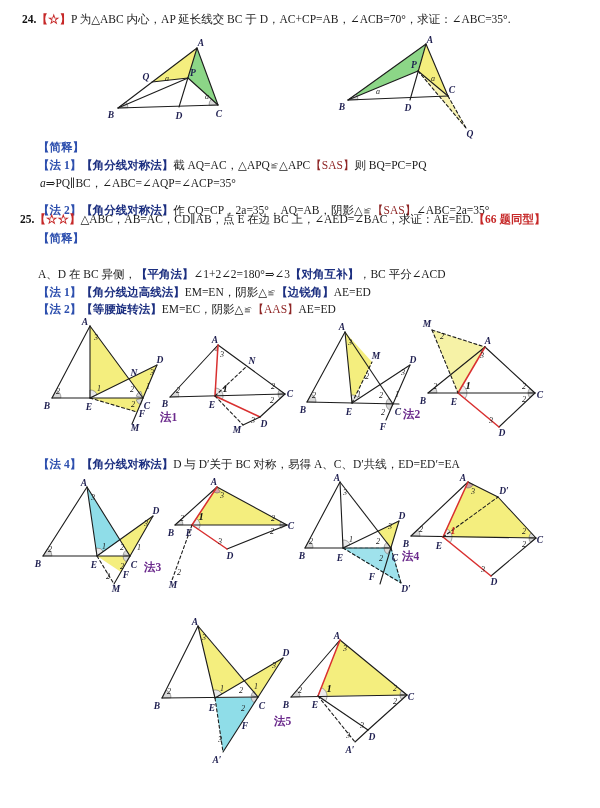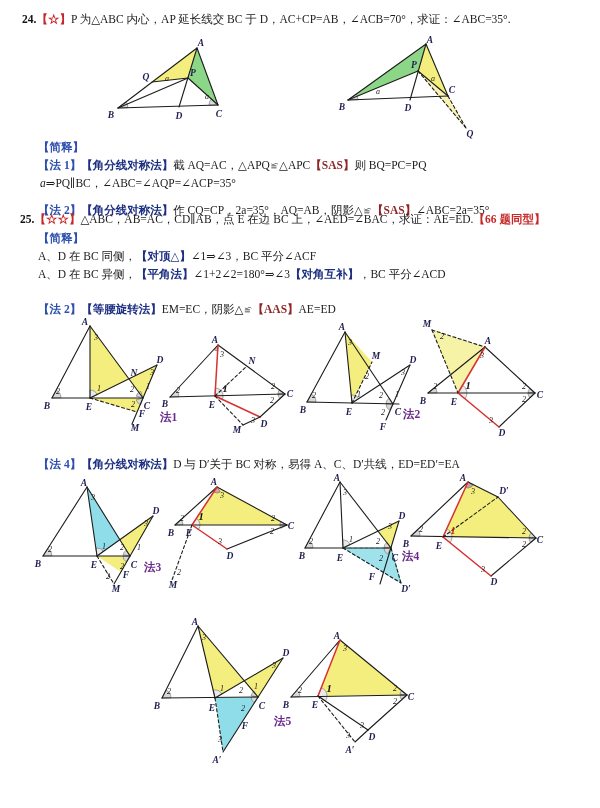--- a/index.html
+++ b/index.html
@@ -4,21 +4,21 @@
 <style>
   html,body{margin:0;padding:0;background:#e8e8e8;}
   .page{position:relative;width:600px;height:808px;background:#ffffff;overflow:hidden;
         font-family:"Liberation Serif","DejaVu Serif",serif;}
   .tline{position:absolute;white-space:nowrap;font-size:11.5px;color:#1b1b1b;line-height:14px;}
   .seg{color:#1b1b1b;}
   .seg.bold{font-weight:bold;color:#111;}
   .seg.red{font-weight:bold;color:#c62828;}
   .seg.blue{font-weight:bold;color:#2d4fae;}
   .seg.navy{font-weight:bold;color:#1c2f80;}
-  .seg.dred{font-weight:bold;color:#8e2525;}
+  .seg.dred{font-weight:normal;color:#8e2525;}
   .seg.ital{font-style:italic;}
   .fig{position:absolute;}
   .fig svg{display:block;overflow:visible;}
   .flabel{position:absolute;font:bold 11.5px "Liberation Serif",serif;color:#6b2a8c;}
   .watermark{position:absolute;left:406px;top:820px;font:bold 16px "Liberation Serif",serif;
              color:#0f172a;letter-spacing:1px;opacity:.9;margin-top:44px;}
   .fl{text-anchor:middle;}
   .vtx{font:italic bold 9.5px "Liberation Serif",serif;fill:#1d1d4f;}
   .num{font:italic 8px "Liberation Serif",serif;fill:#1b1b1b;}
   .numr{font:italic bold 10px "Liberation Serif",serif;fill:#c21f1f;}
@@ -77,22 +77,22 @@
         <text x="95" y="45" class="fl num">a</text>
       </svg>
     </div>
   <div class="tline" style="left:38px;top:140px"><span class="seg blue">【简释】</span></div>
   <div class="tline" style="left:38px;top:158px"><span class="seg blue">【法 1】</span><span class="seg navy">【角分线对称法】</span><span class="seg ">截 AQ=AC，△APQ≌△APC</span><span class="seg dred">【SAS】</span><span class="seg ">则 BQ=PC=PQ</span></div>
   <div class="tline" style="left:40px;top:176px"><span class="seg ital">a</span><span class="seg ">⇒PQ∥BC，∠ABC=∠AQP=∠ACP=35°</span></div>
   <div class="tline" style="left:38px;top:203px"><span class="seg blue">【法 2】</span><span class="seg navy">【角分线对称法】</span><span class="seg ">作 CQ=CP，2a=35°，AQ=AB，阴影△≌</span><span class="seg dred">【SAS】</span><span class="seg ">∠ABC=2a=35°</span></div>
 
   <div class="tline" style="left:20px;top:212px"><span class="seg bold">25.</span><span class="seg red">【☆☆】</span><span class="seg ">△ABC，AB=AC，CD∥AB，点 E 在边 BC 上，∠AED=∠BAC，求证：AE=ED.</span><span class="seg red">【66 题同型】</span></div>
   <div class="tline" style="left:38px;top:231px"><span class="seg blue">【简释】</span></div>
-  <div class="tline" style="left:38px;top:249px"><span class="seg ">A、D 在 BC 同侧，</span><span class="seg navy">【对顶△】</span><span class="seg ">∠1⇒∠3，BC 平分∠ACF</span></div>
   <div class="tline" style="left:38px;top:267px"><span class="seg ">A、D 在 BC 异侧，</span><span class="seg navy">【平角法】</span><span class="seg ">∠1+2∠2=180°⇒∠3</span><span class="seg navy">【对角互补】</span><span class="seg ">，BC 平分∠ACD</span></div>
+  <div class="tline" style="left:38px;top:285px"><span class="seg blue">【法 1】</span><span class="seg navy">【角分线边高线法】</span><span class="seg ">EM=EN，阴影△≌</span><span class="seg navy">【边锐角】</span><span class="seg ">AE=ED</span></div>
   <div class="tline" style="left:38px;top:302px"><span class="seg blue">【法 2】</span><span class="seg navy">【等腰旋转法】</span><span class="seg ">EM=EC，阴影△≌</span><span class="seg dred">【AAS】</span><span class="seg ">AE=ED</span></div>
 
   <div class="fig" style="left:45px;top:318px">
       <svg viewBox="0 0 125 118" width="125" height="118">
         <polygon points="45,8 84,61 45,80" fill="#f4ee7e" stroke="none" stroke-width="0.8" stroke-dasharray="none"></polygon>
         <polygon points="84,61 112,47 98,80" fill="#f4ee7e" stroke="none" stroke-width="0.8" stroke-dasharray="none"></polygon>
         <polygon points="45,80 98,80 92,94" fill="#f4ee7e" stroke="none" stroke-width="0.8" stroke-dasharray="none"></polygon>
         <path d="M7,80 L11.2,72.1 A9,9 0 0 1 16.0,79.8 Z" fill="#d9d9d9" stroke="#555" stroke-width="0.5"></path>
         <path d="M45,80 L45.0,72.0 A8,8 0 0 1 52.2,76.5 Z" fill="#e8e8e8" stroke="#555" stroke-width="0.5"></path>
         <path d="M98,80 L91.2,78.2 A7,7 0 0 1 95.8,73.3 Z" fill="#d9d9d9" stroke="#555" stroke-width="0.5"></path>

